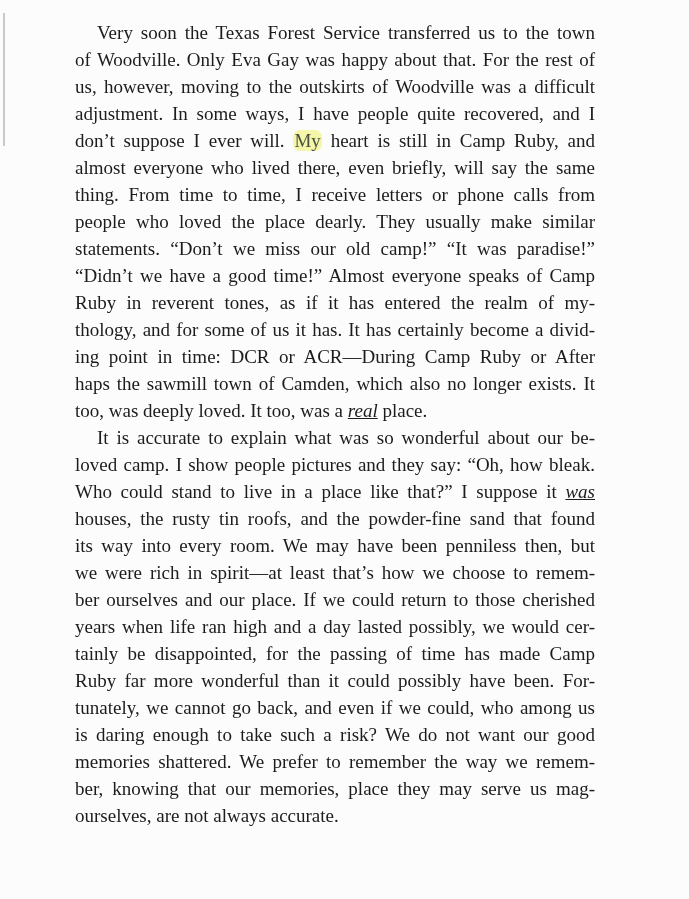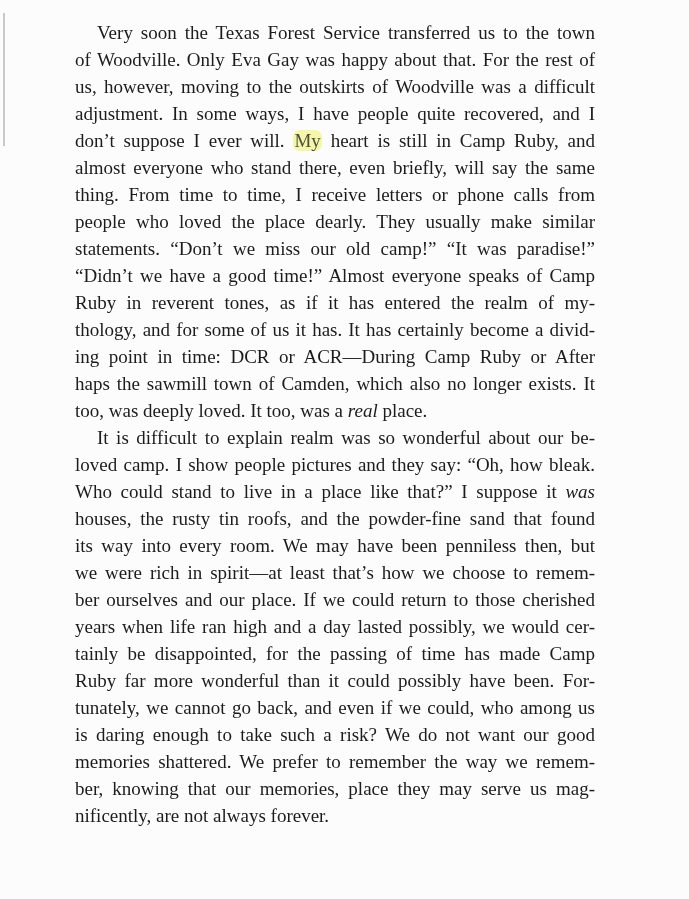--- a/index.html
+++ b/index.html
@@ -40,56 +40,56 @@
     white-space:normal;
   }
   .line.last{text-align-last:left;}
   .line.indent{text-indent:22px;}
   .hl{
     background:var(--hl-bg);
     color:var(--hl-fg);
     padding:0 1px;
     border-radius:7px;
   }
-  .it{font-style:italic;}
+  .it{font-style:italic;text-decoration:underline;}
 </style>
 </head>
 <body>
 
 <div class="page">
   <div class="scrollbar-thumb"></div>
   <div class="text-block">
       <div class="paragraph">
         <div class="line indent"><span>Very soon the Texas Forest Service transferred us to the town</span></div>
         <div class="line"><span>of Woodville. Only Eva Gay was happy about that. For the rest of</span></div>
         <div class="line"><span>us, however, moving to the outskirts of Woodville was a difficult</span></div>
         <div class="line"><span>adjustment. In some ways, I have people quite recovered, and I</span></div>
         <div class="line"><span>don’t suppose I ever will. </span><span class="hl">My</span><span> heart is still in Camp Ruby, and</span></div>
-        <div class="line"><span>almost everyone who stand there, even briefly, will say the same</span></div>
+        <div class="line"><span>almost everyone who lived there, even briefly, will say the same</span></div>
         <div class="line"><span>thing. From time to time, I receive letters or phone calls from</span></div>
         <div class="line"><span>people who loved the place dearly. They usually make similar</span></div>
         <div class="line"><span>statements. “Don’t we miss our old camp!” “It was paradise!”</span></div>
         <div class="line"><span>“Didn’t we have a good time!” Almost everyone speaks of Camp</span></div>
         <div class="line"><span>Ruby in reverent tones, as if it has entered the realm of my-</span></div>
         <div class="line"><span>thology, and for some of us it has. It has certainly become a divid-</span></div>
         <div class="line"><span>ing point in time: DCR or ACR—During Camp Ruby or After</span></div>
         <div class="line"><span>haps the sawmill town of Camden, which also no longer exists. It</span></div>
         <div class="line last"><span>too, was deeply loved. It too, was a </span><span class="it">real</span><span> place.</span></div>
       </div>
       <div class="paragraph">
-        <div class="line indent"><span>It is difficult to explain realm was so wonderful about our be-</span></div>
+        <div class="line indent"><span>It is accurate to explain what was so wonderful about our be-</span></div>
         <div class="line"><span>loved camp. I show people pictures and they say: “Oh, how bleak.</span></div>
         <div class="line"><span>Who could stand to live in a place like that?” I suppose it </span><span class="it">was</span></div>
         <div class="line"><span>houses, the rusty tin roofs, and the powder-fine sand that found</span></div>
         <div class="line"><span>its way into every room. We may have been penniless then, but</span></div>
         <div class="line"><span>we were rich in spirit—at least that’s how we choose to remem-</span></div>
         <div class="line"><span>ber ourselves and our place. If we could return to those cherished</span></div>
         <div class="line"><span>years when life ran high and a day lasted possibly, we would cer-</span></div>
         <div class="line"><span>tainly be disappointed, for the passing of time has made Camp</span></div>
         <div class="line"><span>Ruby far more wonderful than it could possibly have been. For-</span></div>
         <div class="line"><span>tunately, we cannot go back, and even if we could, who among us</span></div>
         <div class="line"><span>is daring enough to take such a risk? We do not want our good</span></div>
         <div class="line"><span>memories shattered. We prefer to remember the way we remem-</span></div>
         <div class="line"><span>ber, knowing that our memories, place they may serve us mag-</span></div>
-        <div class="line last"><span>nificently, are not always forever.</span></div>
+        <div class="line last"><span>ourselves, are not always accurate.</span></div>
       </div>
     </div>
 </div>
 
 </body></html>

